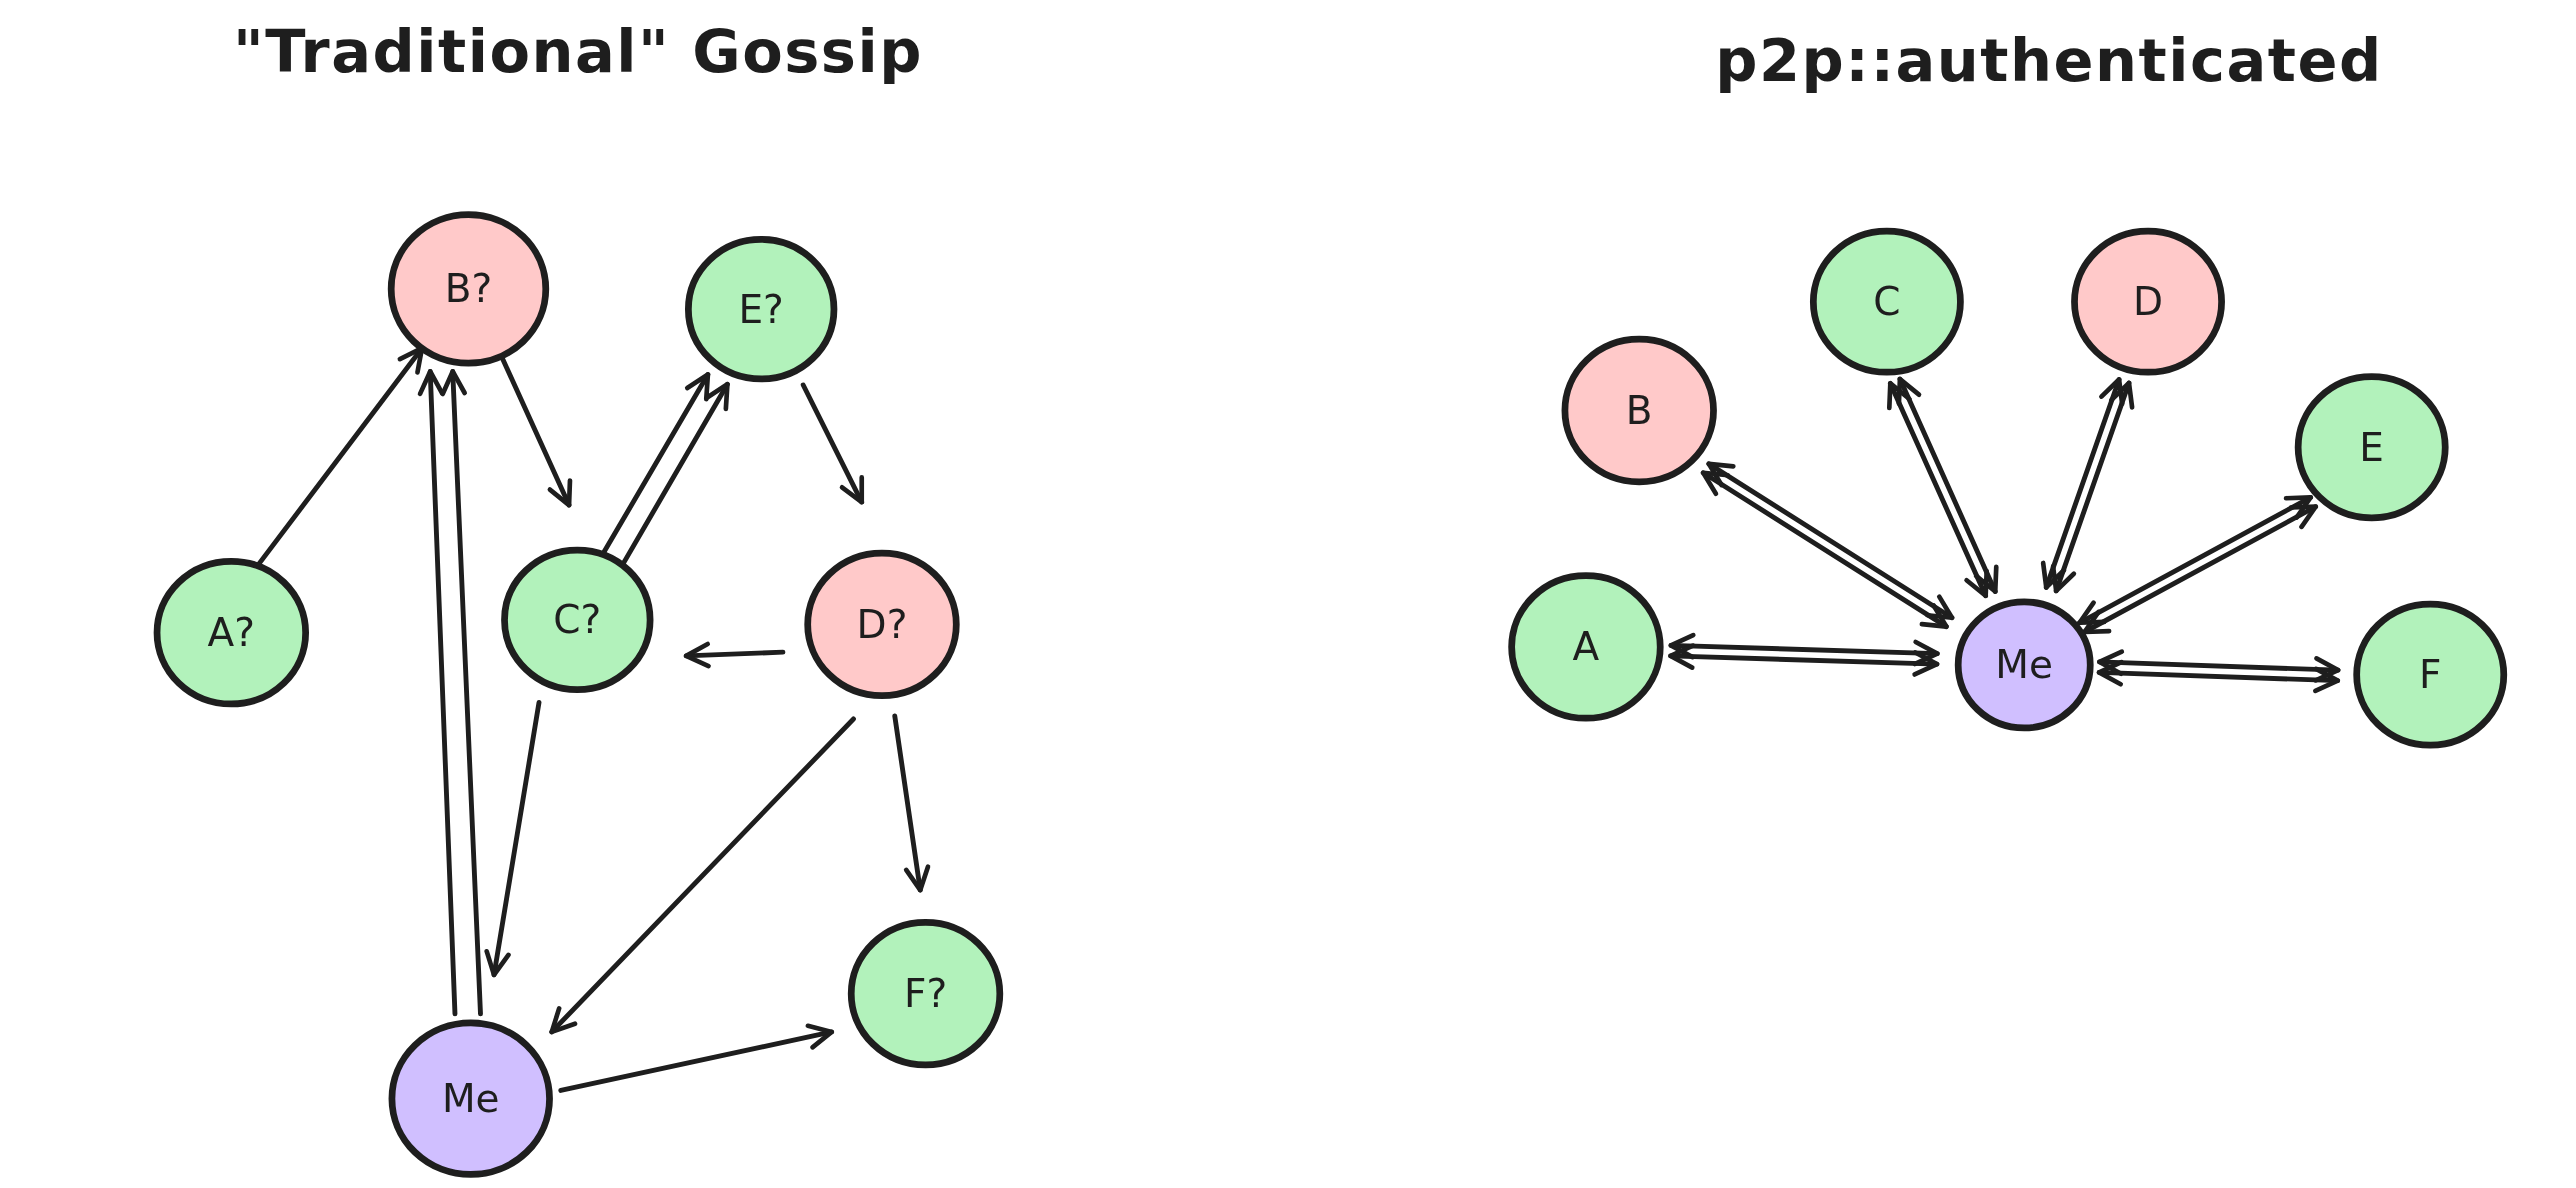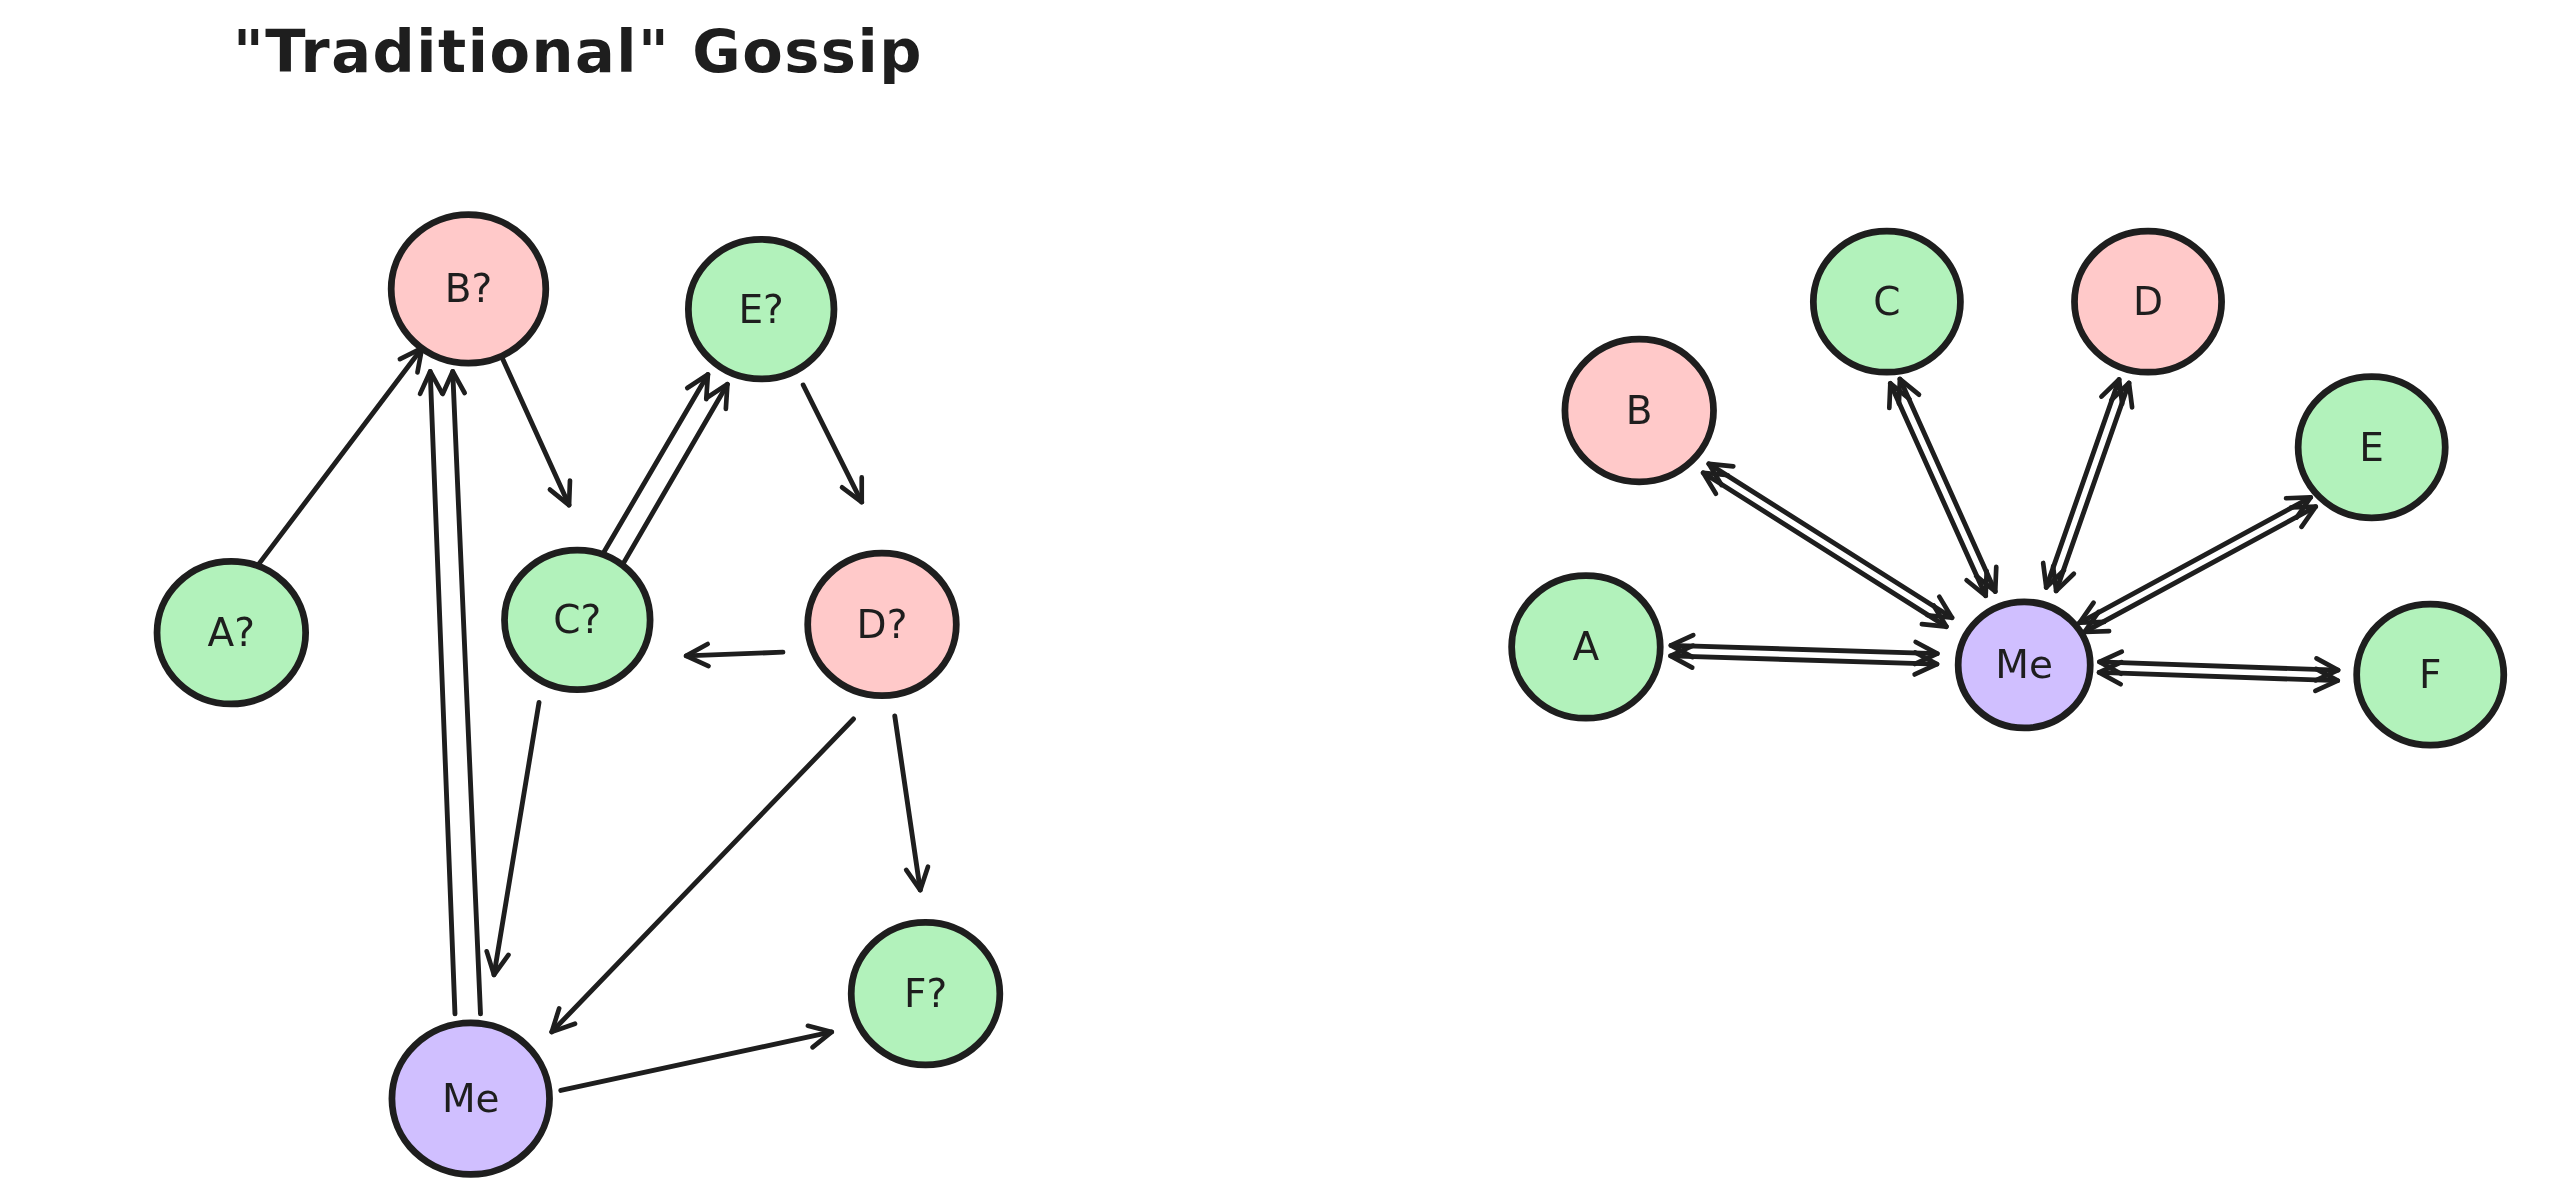--- a/index.html
+++ b/index.html
@@ -176,15 +176,16 @@
         </g>
         <g>
           <ellipse cx="2697" cy="886" rx="88" ry="84" fill="#d0bfff"></ellipse>
           <text x="2697" y="886" text-anchor="middle" dominant-baseline="central">Me</text>
         </g>
       </g>
   </svg>
 
   <div class="title" style="left:578px; top:16.5px">"Traditional" Gossip</div>
 
+  <div class="title" style="left:2049px; top:25.5px">p2p::authenticated</div>
 
 </div>
 
 
 </body></html>

